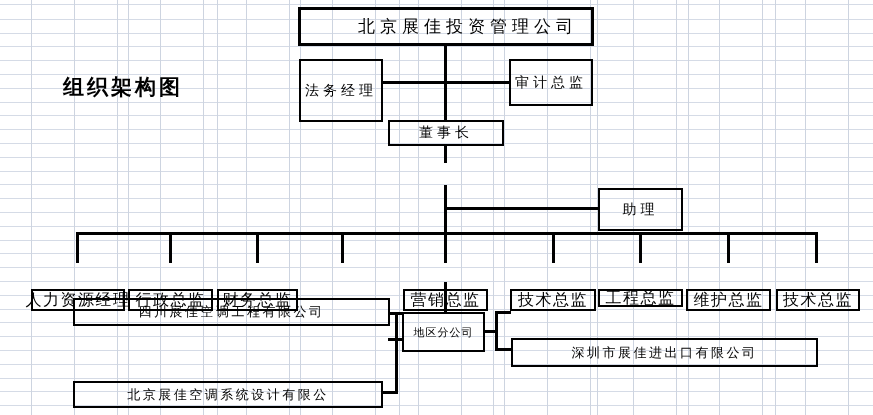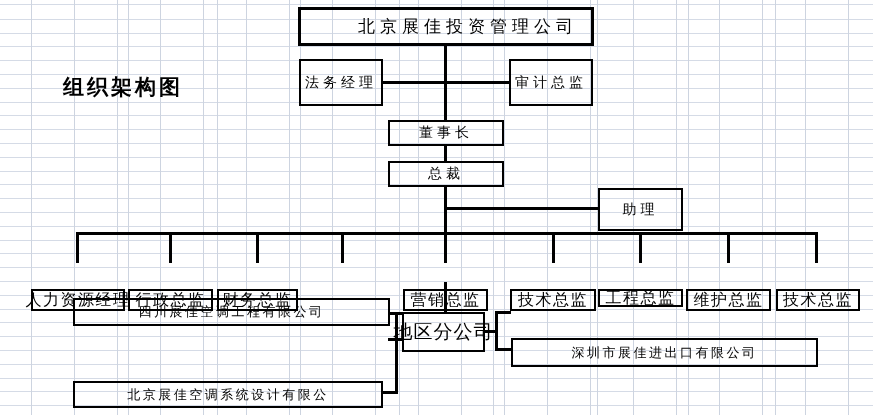--- a/index.html
+++ b/index.html
@@ -21,21 +21,21 @@
     position:absolute;z-index:2;
     border:2.5px solid #000;background:transparent;
     display:flex;align-items:center;justify-content:center;
     box-sizing:border-box;white-space:nowrap;
     font-size:13px;letter-spacing:2.5px;
   }
   .node-root{border-width:3px;font-size:17px;letter-spacing:5px;padding-left:44px;}
   .node-mid{font-size:14px;letter-spacing:4px;}
   .node-dept{font-size:16px;letter-spacing:1.5px;margin-top:28px;}
   .node-company{font-size:13px;letter-spacing:2.5px;}
-  .node-regional{font-size:19px;letter-spacing:1px;}
+  .node-regional{font-size:11px;letter-spacing:1px;}
   .page-title{
     position:absolute;left:63px;top:73px;z-index:2;
     font-family:"DejaVu Sans","Liberation Sans",sans-serif;
     font-weight:bold;font-size:21px;letter-spacing:3px;
   }
 </style>
 </head>
 <body>
 
 <div class="canvas">
@@ -73,27 +73,26 @@
   <div class="line" style="left:395px;top:312px;width:3px;height:82px"></div>
   <div class="line" style="left:383px;top:391px;width:15px;height:3px"></div>
 
   <div class="line" style="left:485px;top:330px;width:12px;height:3px"></div>
   <div class="line" style="left:495px;top:311px;width:3px;height:40px"></div>
   <div class="line" style="left:495px;top:311px;width:16px;height:3px"></div>
   <div class="line" style="left:495px;top:348px;width:16px;height:3px"></div>
 
   <div class="node node-root" style="left:298px;top:7px;width:296px;height:39px">北京展佳投资管理公司</div>
 
-  <div class="node node-mid" style="left:299px;top:59px;width:84px;height:47px">法务经理</div>
+  <div class="node node-mid" style="left:299px;top:59px;width:84px;height:63px">法务经理</div>
 
   <div class="node node-mid" style="left:509px;top:59px;width:84px;height:47px">审计总监</div>
 
   <div class="node node-mid" style="left:388px;top:120px;width:116px;height:26px">董事长</div>
 
-  <div class="node node-mid" style="left:388px;top:161px;width:116px;height:26px">总裁</div>
 
   <div class="node node-mid" style="left:598px;top:188px;width:85px;height:43px">助理</div>
 
   <div class="node node-dept" style="left:31px;top:261px;width:94px;height:22px">人力资源经理</div>
   <div class="node node-dept" style="left:128px;top:261px;width:85px;height:22px">行政总监</div>
   <div class="node node-dept" style="left:217px;top:261px;width:81px;height:22px">财务总监</div>
   <div class="node node-dept" style="left:403px;top:261px;width:85px;height:22px">营销总监</div>
   <div class="node node-dept" style="left:510px;top:261px;width:86px;height:22px">技术总监</div>
   <div class="node node-dept" style="left:598px;top:261px;width:85px;height:18px">工程总监</div>
   <div class="node node-dept" style="left:686px;top:261px;width:85px;height:22px">维护总监</div>

